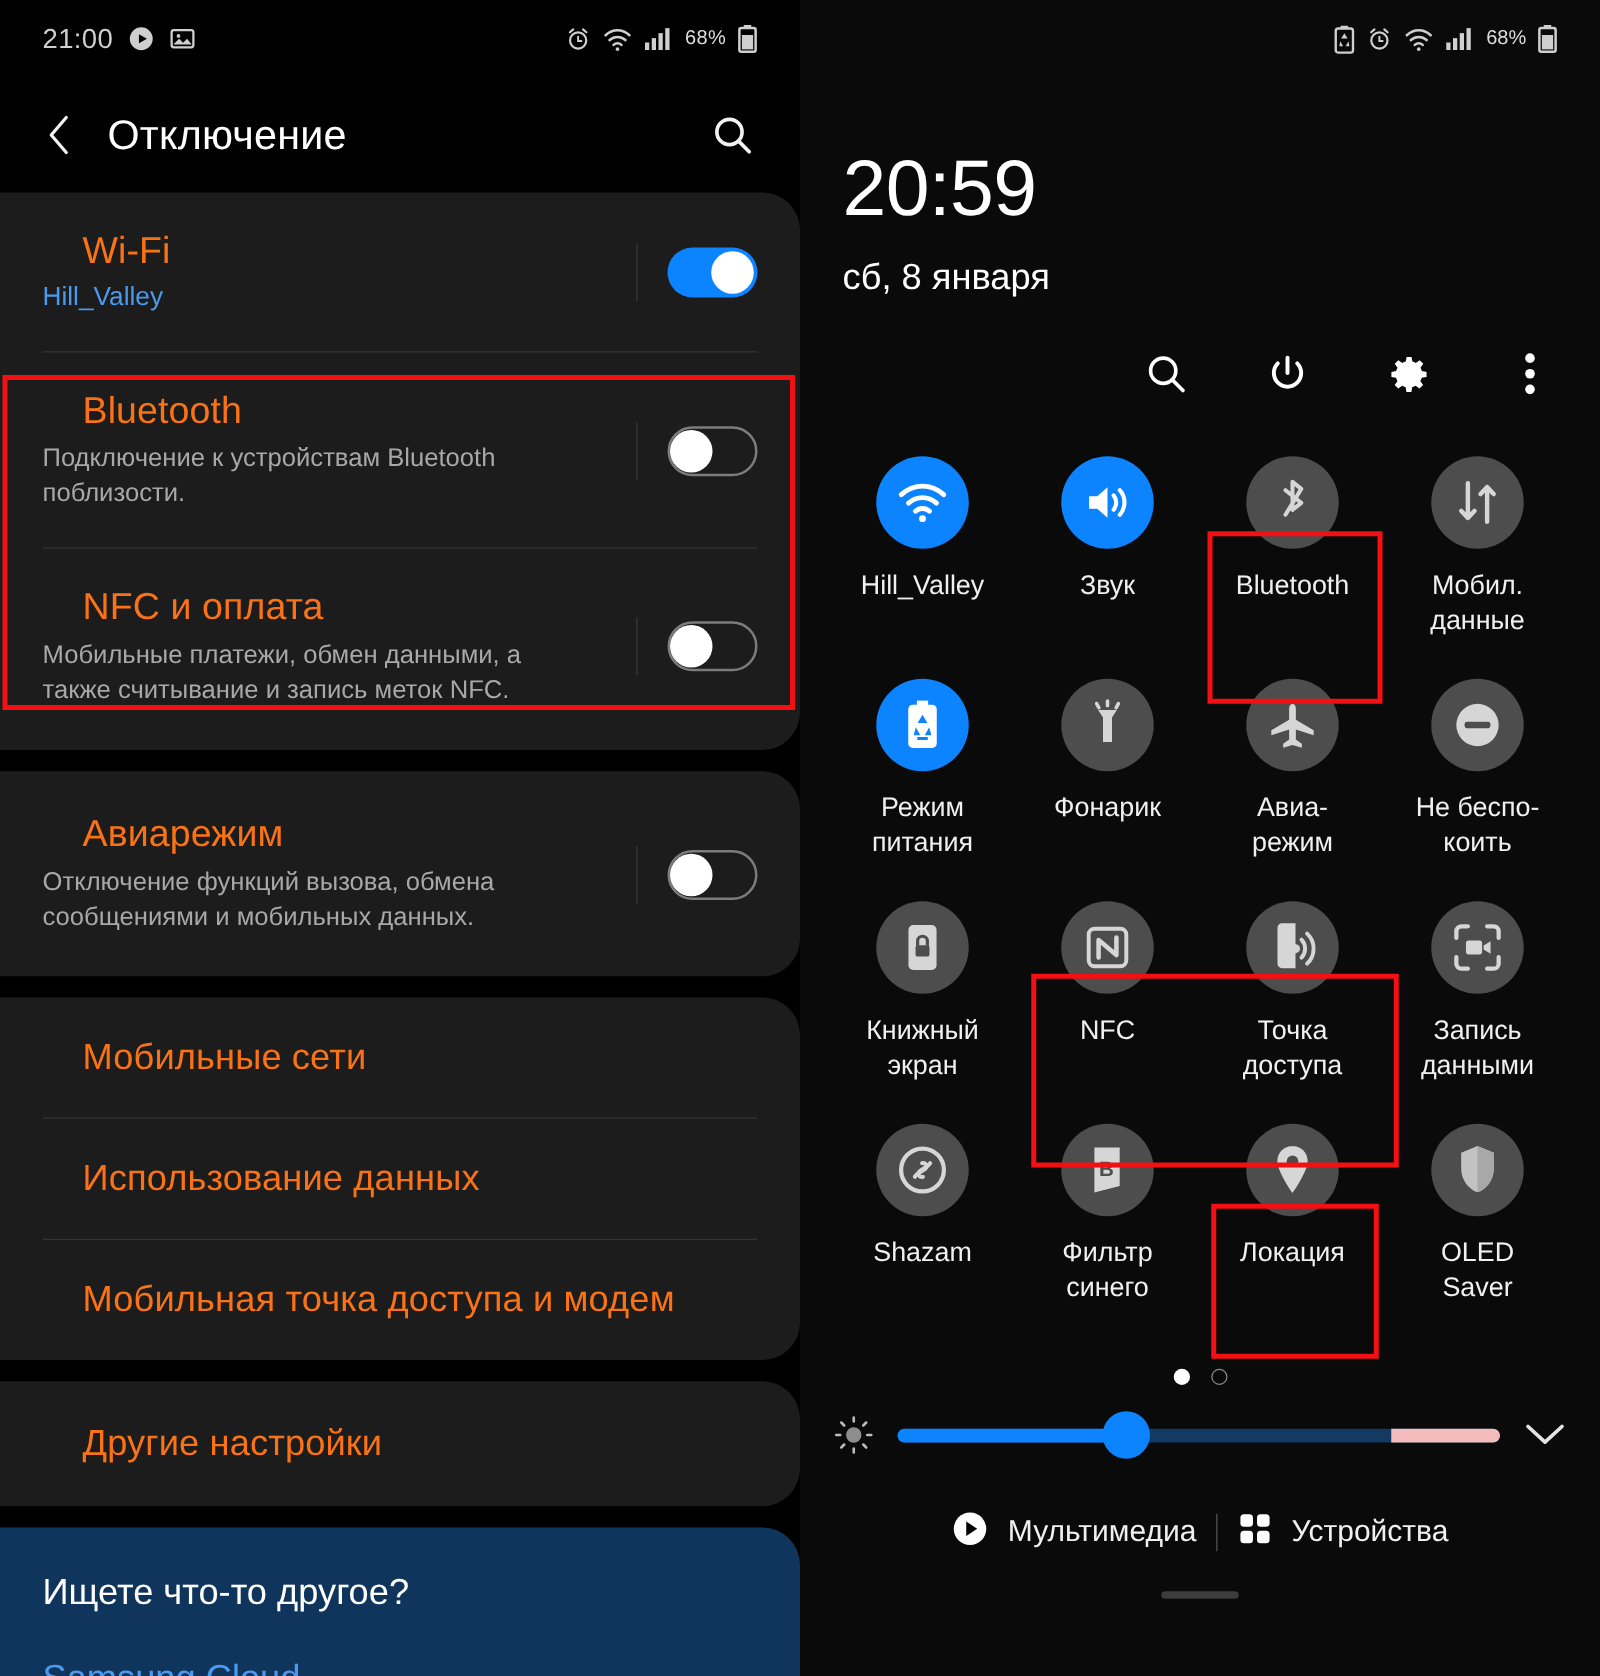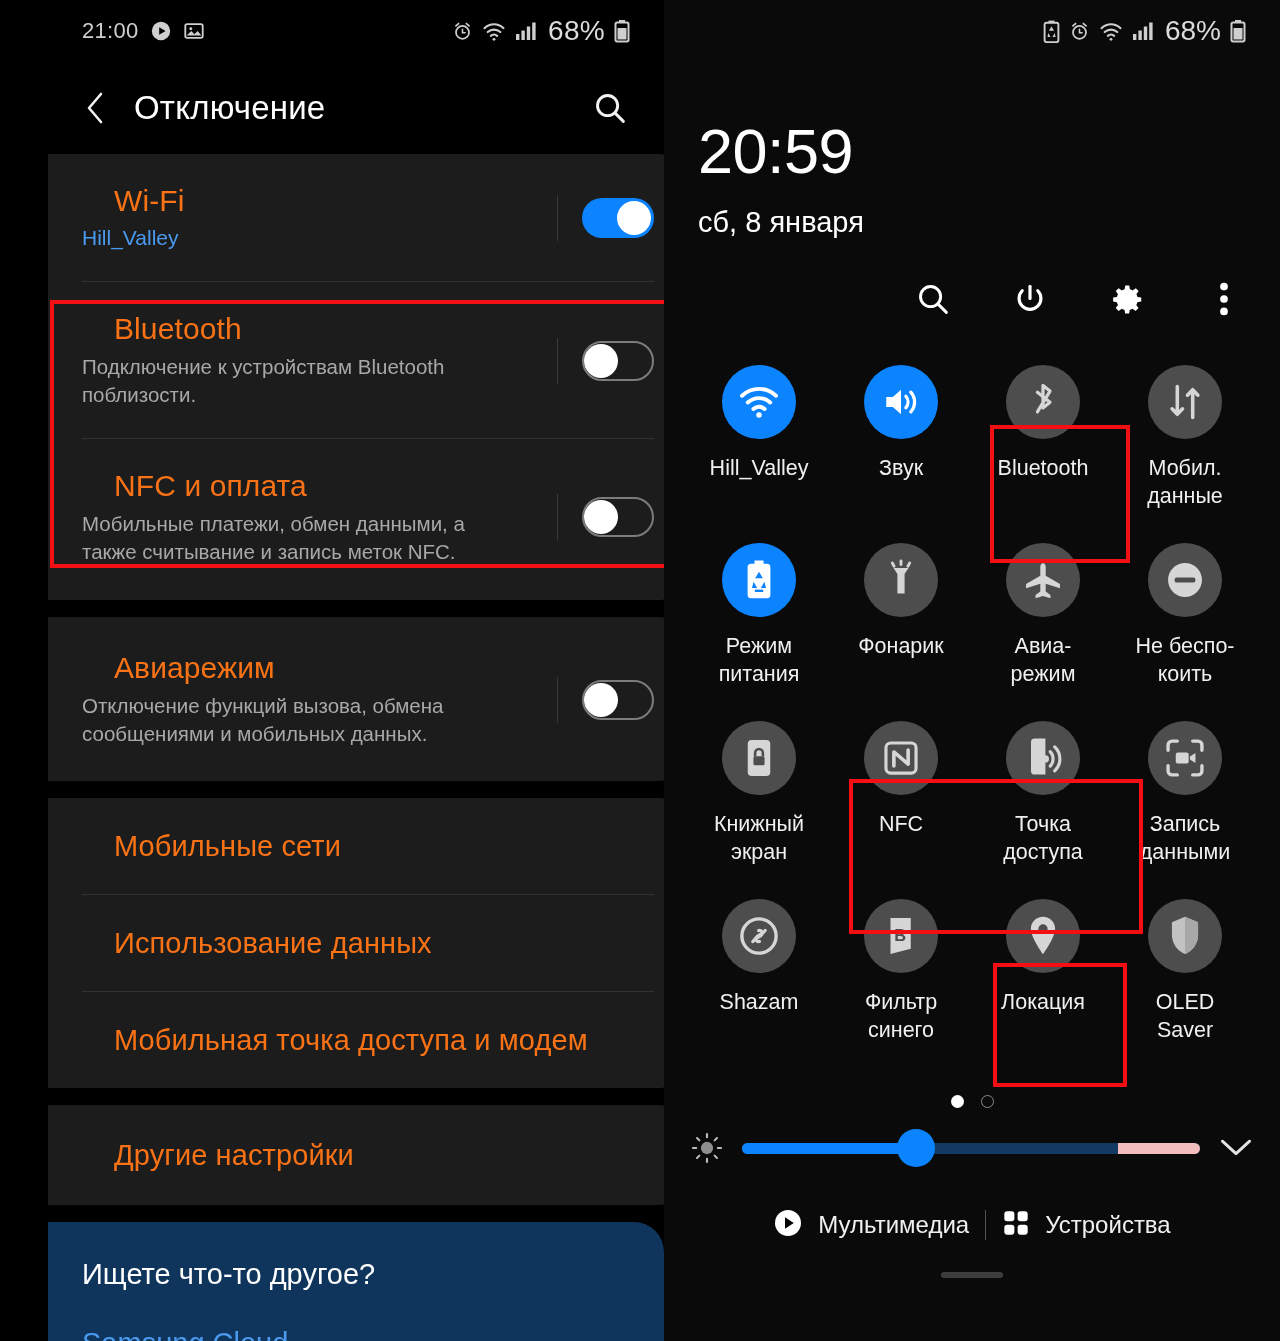--- a/index.html
+++ b/index.html
@@ -2,35 +2,35 @@
 <html><head>
 <meta charset="utf-8">
 <style>
   * { margin:0; padding:0; box-sizing:border-box; }
   html,body {
     width:1280px; height:1341px;
     background:#000;
     font-family:"Liberation Sans", sans-serif;
     overflow:hidden;
   }
-  .screen { position:relative; width:1280px; height:1307px; background:#000; display:flex;padding-left:48px; }
+  .screen { position:relative; width:1280px; height:1307px; background:#000; display:flex; }
 
   
   .left {
     position:relative; width:640px; height:1341px; background:#000;
     overflow:hidden;
   }
   .statusbar {
     height:62px; display:flex; align-items:center; padding:0 34px;
     color:#cfcfcf; font-size:22px; letter-spacing:.3px;
   }
   .sb-left { display:flex; align-items:center; gap:11px; }
   .sb-right { margin-left:auto; display:flex; align-items:center; gap:9px; }
   .sb-ico { display:inline-flex; align-items:center; }
-  .sb-pct { font-size:28px; color:#dcdcdc; margin-left:2px; }
+  .sb-pct { font-size:16px; color:#dcdcdc; margin-left:2px; }
 
   .header {
     height:92px; display:flex; align-items:center; padding:0 34px 0 30px;
   }
   .back-chev { width:34px; height:34px; display:flex; align-items:center; justify-content:center; cursor:pointer; }
   .page-title {
     color:#fff; font-size:33px; margin-left:22px; letter-spacing:.2px;
   }
   .hdr-search { margin-left:auto; width:40px; height:40px; display:flex; align-items:center; justify-content:center; cursor:pointer;}
 

